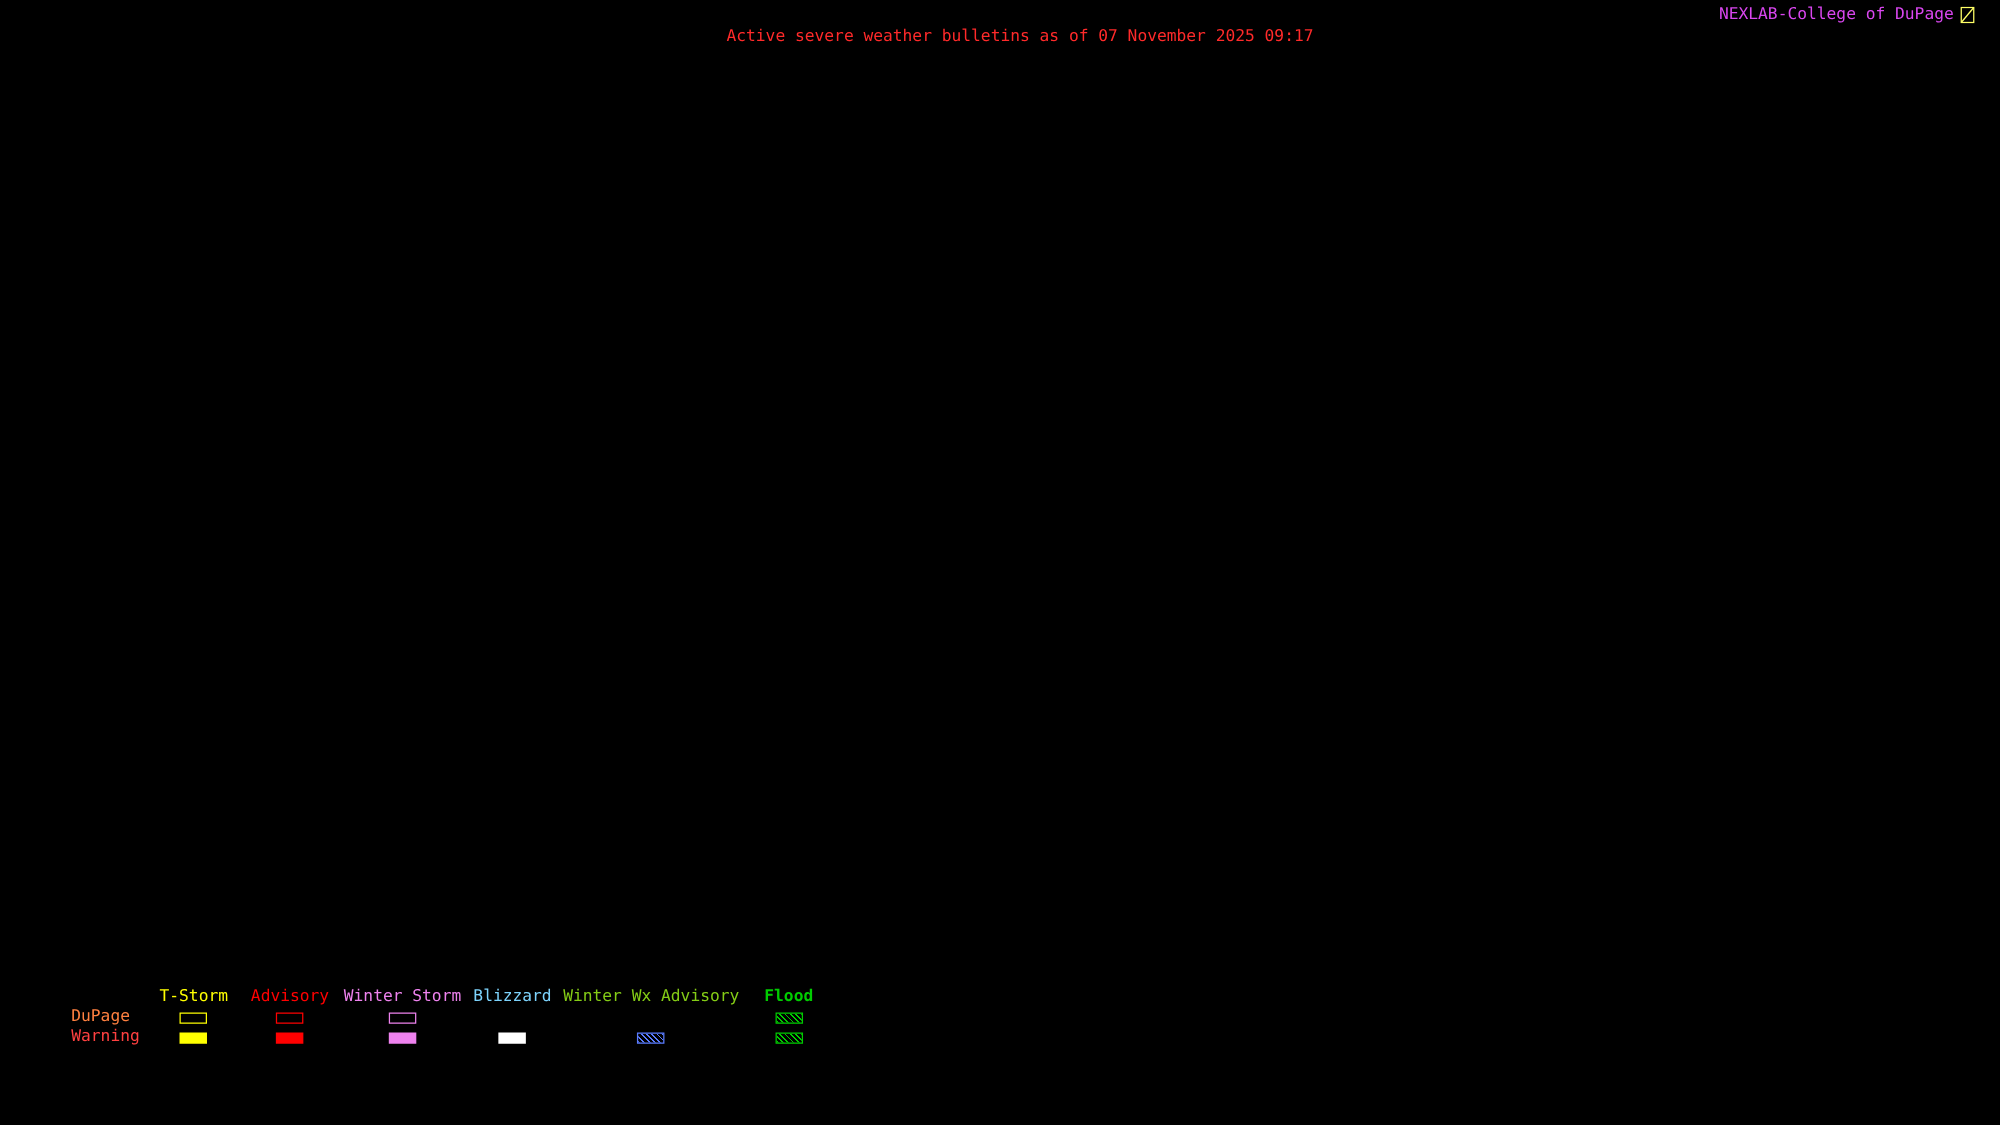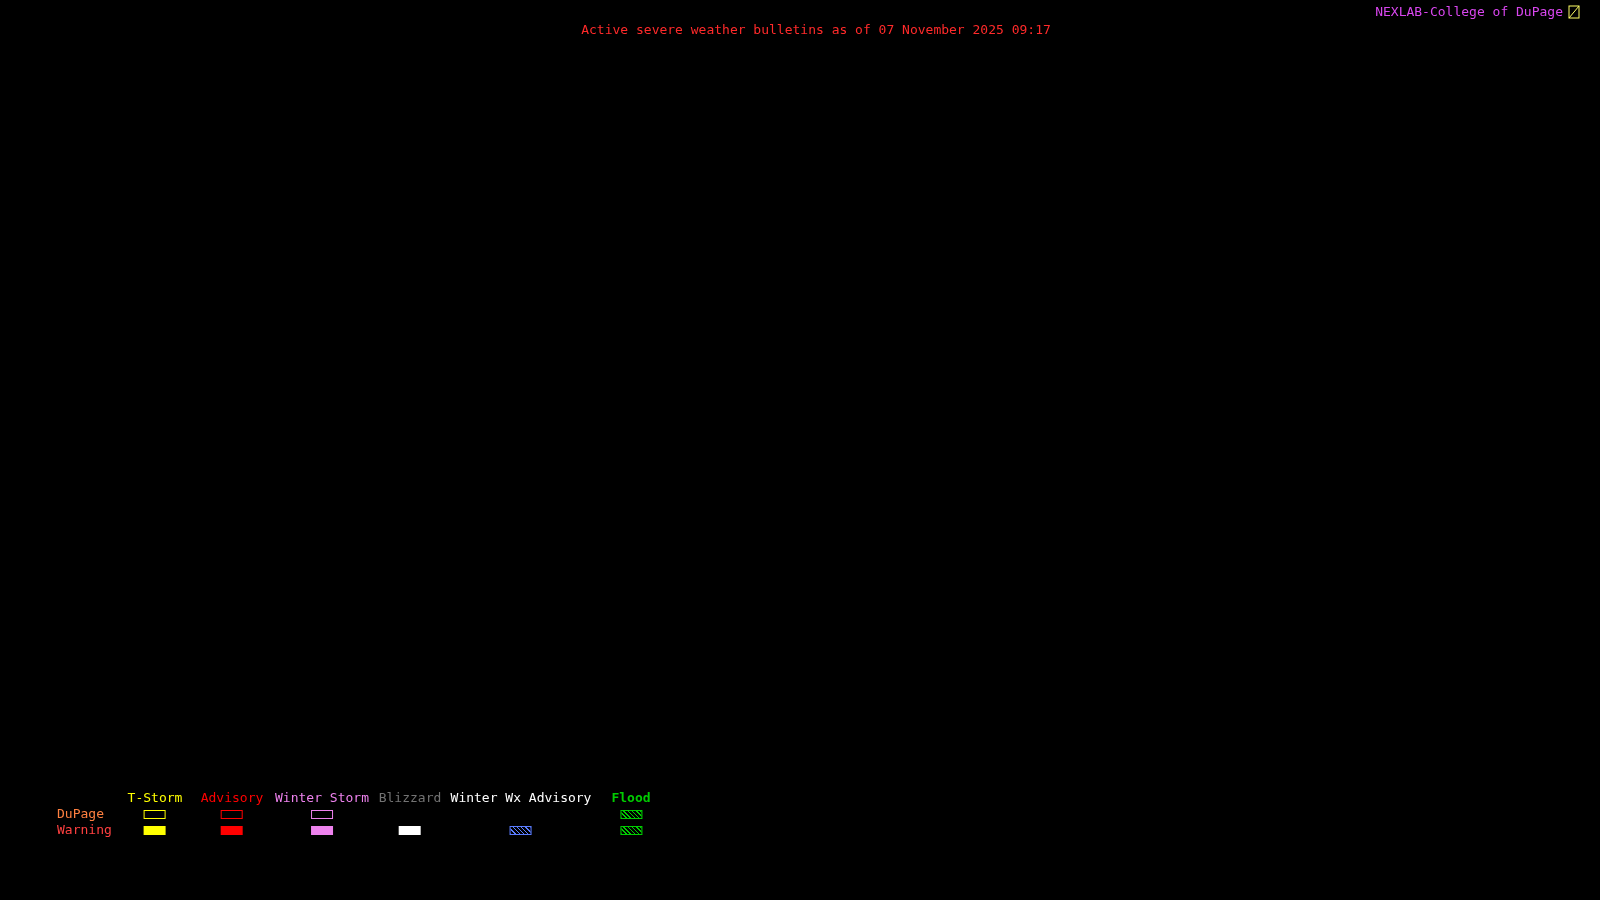--- a/index.html
+++ b/index.html
@@ -140,31 +140,31 @@
       <div class="col-label" style="color: rgb(238, 130, 238);">Winter Storm</div>
       <div class="slot">
           <span class="swatch" data-variant="outline" style="--c: #ee82ee;"></span>
         </div>
       <div class="slot">
           <span class="swatch" data-variant="fill" style="--c: #ee82ee;"></span>
         </div>
     </div>
 
     <div class="legend-col col-3">
-      <div class="col-label" style="color: #737373;">Blizzard</div>
+      <div class="col-label" style="color: #7dd3fc;">Blizzard</div>
       <div class="slot">
           <span class="swatch" data-variant="none" style="--c: #ffffff;"></span>
         </div>
       <div class="slot">
           <span class="swatch" data-variant="fill" style="--c: #ffffff;"></span>
         </div>
     </div>
 
     <div class="legend-col col-4">
-      <div class="col-label" style="color: #ffffff; text-align: center;">Winter Wx Advisory</div>
+      <div class="col-label" style="color: #84cc16; text-align: center;">Winter Wx Advisory</div>
       <div class="slot">
           <span class="swatch" data-variant="none" style="--c: #5a7cff;"></span>
         </div>
       <div class="slot">
           <span class="swatch" data-variant="hatch" style="--c: #5a7cff;"></span>
         </div>
     </div>
 
     <div class="legend-col col-5">
       <div class="col-label" style="color: rgb(0, 204, 0);">Flood</div>

